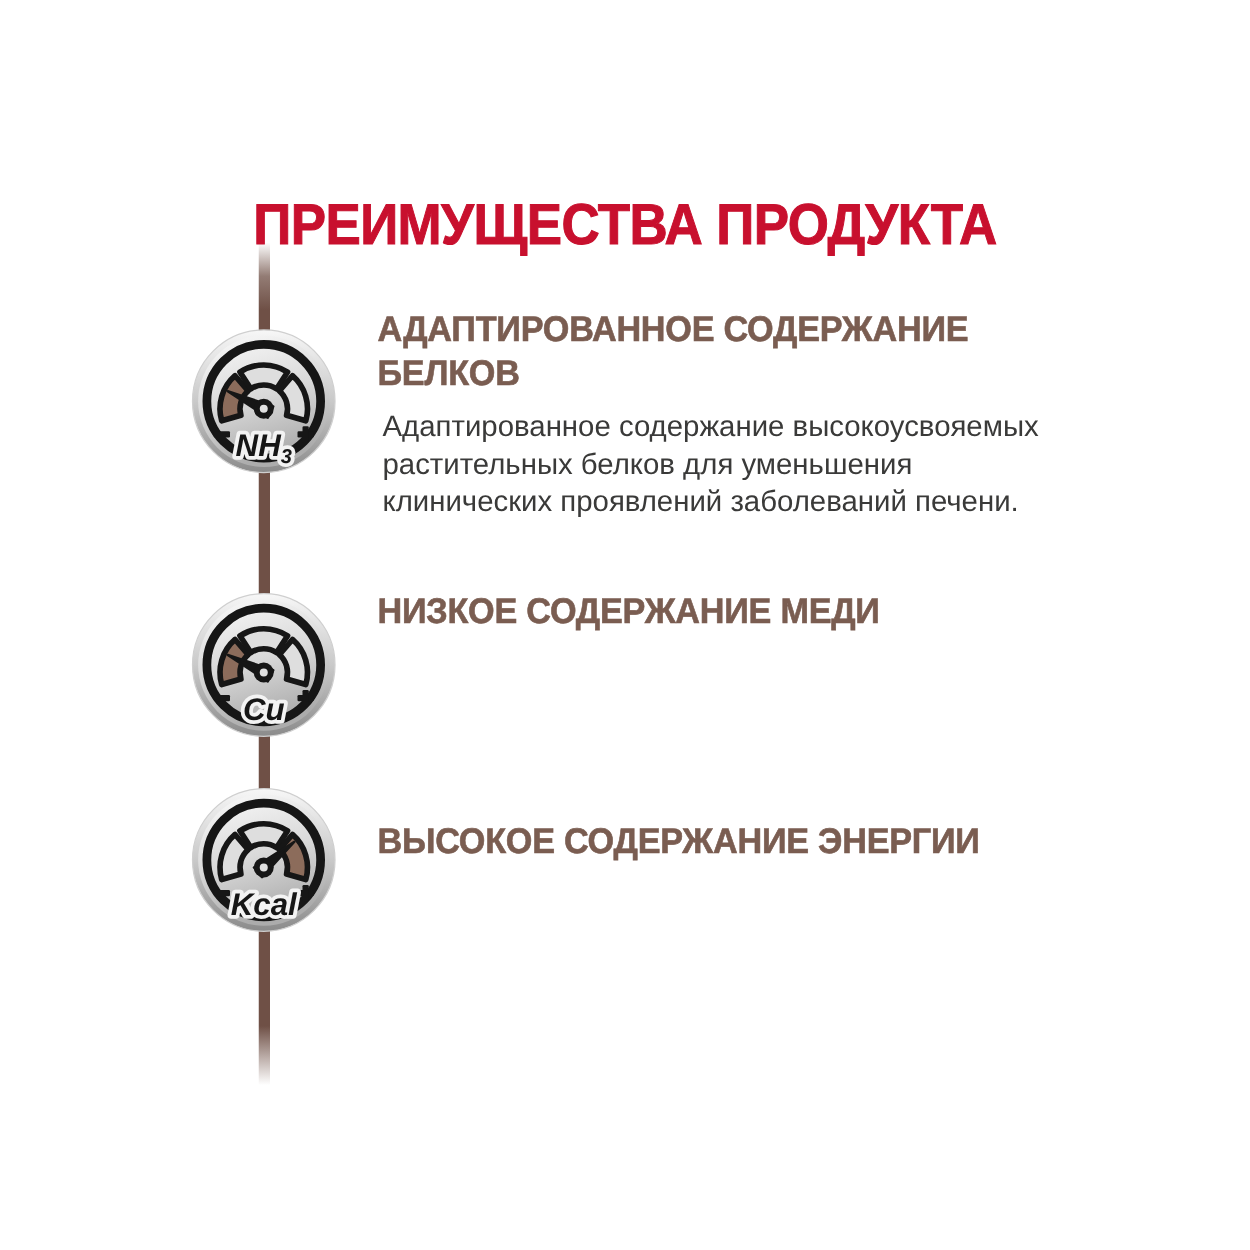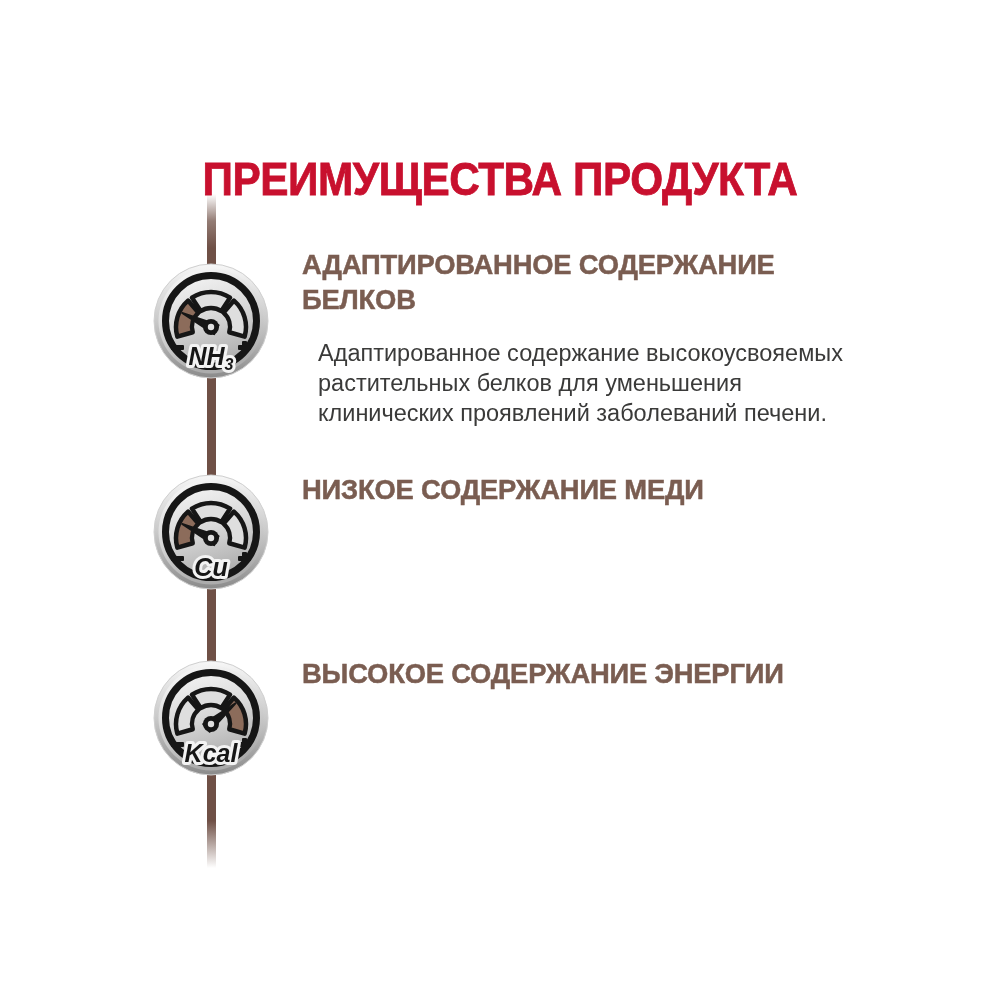--- a/index.html
+++ b/index.html
@@ -18,32 +18,32 @@
     background:linear-gradient(180deg,
       rgba(111,80,70,0) 0%,
       rgba(111,80,70,0.75) 4%,
       var(--line-brown) 8%,
       var(--line-brown) 93%,
       rgba(111,80,70,0) 100%);
   }
   .gauge{position:absolute;left:151px;width:120px;height:120px;font-style:italic;}
   .gauge-0{top:261px;}
   .gauge-1{top:472px;}
-  .gauge-2{top:658px;}
+  .gauge-2{top:628px;}
   .benefit-heading{
     position:absolute;left:302px;margin:0;width:650px;
     font-size:28.5px;font-weight:700;line-height:1.22;letter-spacing:-0.2px;
     color:var(--heading-brown);-webkit-text-stroke:0.5px var(--heading-brown);
     white-space:pre-line;transform:scaleX(0.96);transform-origin:left top;
   }
   .heading-0{top:247px;}
   .heading-1{top:472px;}
   .heading-2{top:656px;}
   .benefit-body{
-    position:absolute;left:302px;margin:16px;width:650px;
+    position:absolute;left:302px;margin:4px;width:650px;
     font-size:23.5px;font-weight:400;line-height:1.27;
     color:var(--body-text);white-space:pre-line;
   }
   .body-0{top:323px;}
   .body-1{top:510px;}
   .body-2{top:690px;}
   svg text{font-family:"Liberation Sans",sans-serif;}
 </style>
 </head>
 <body>

